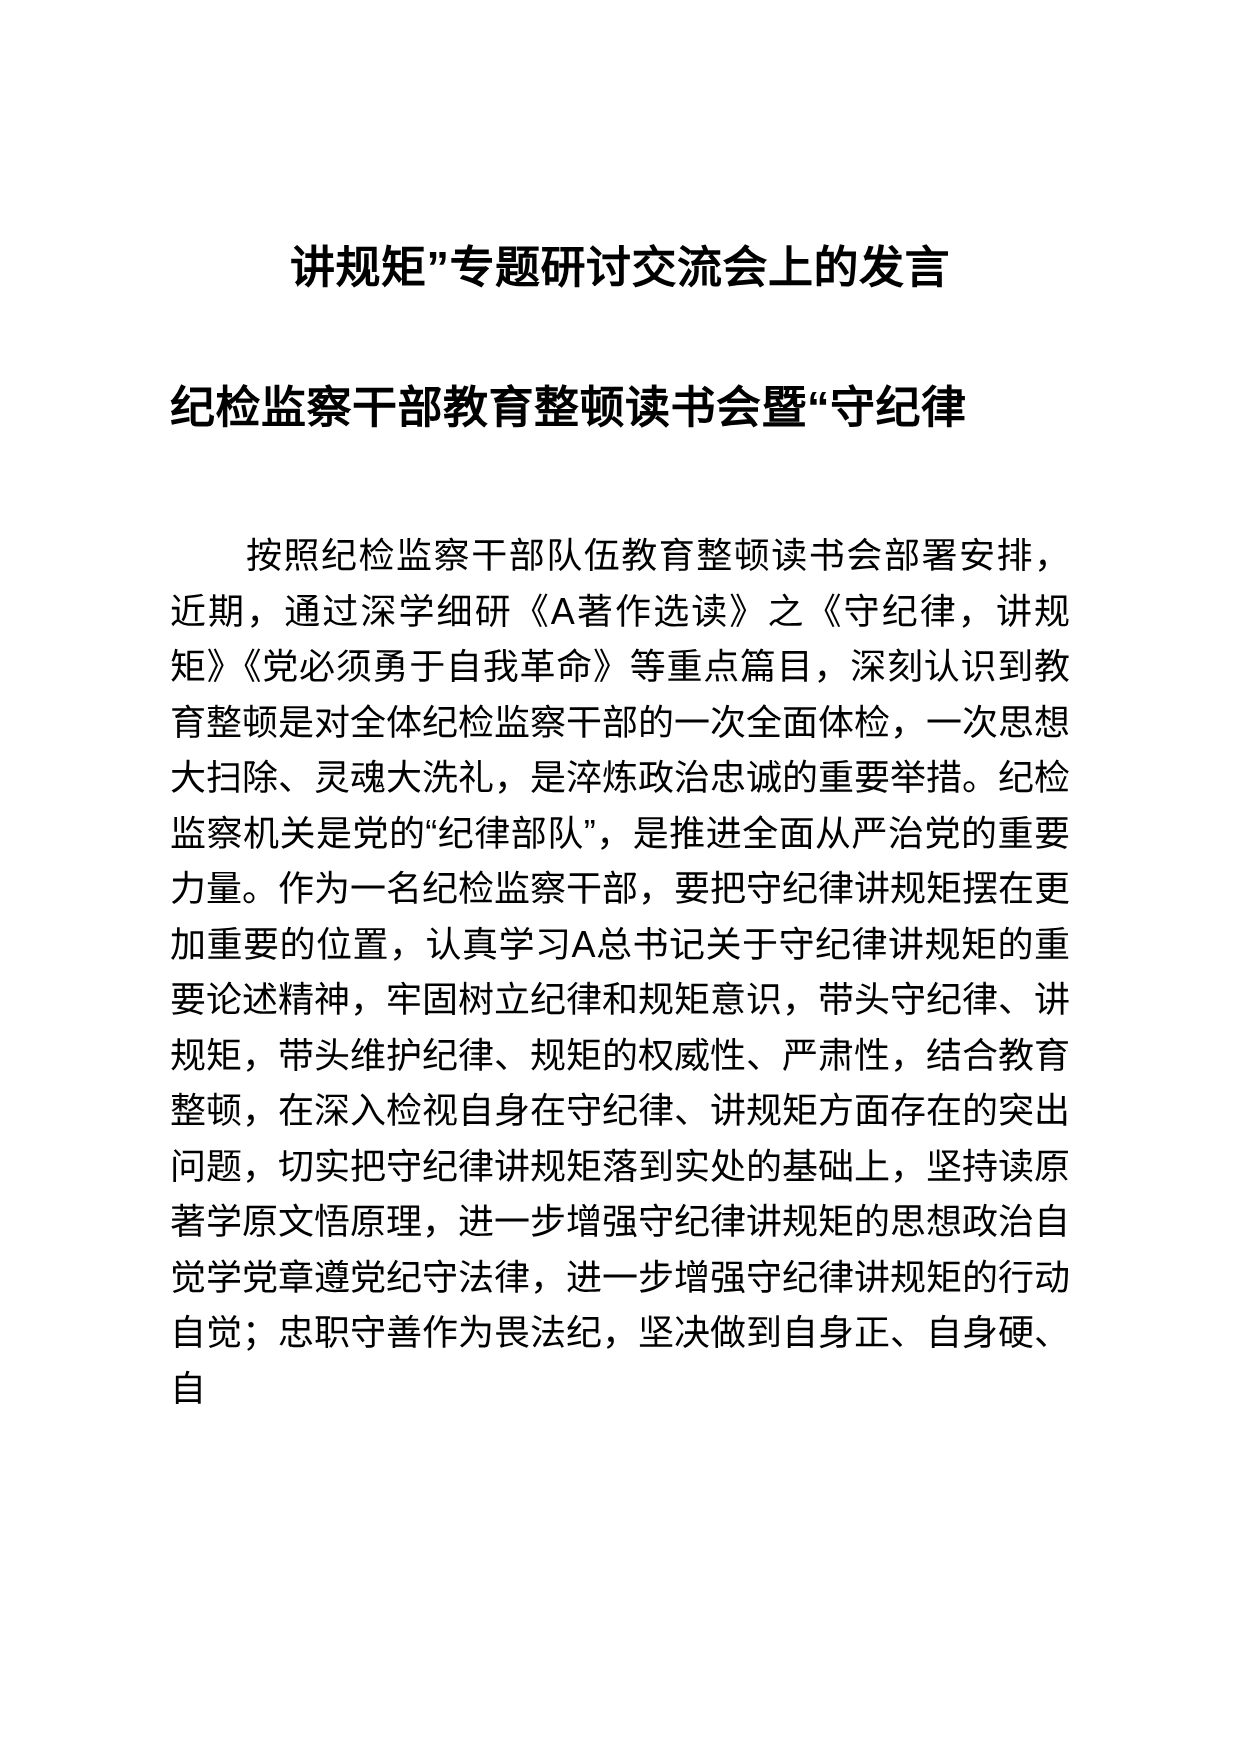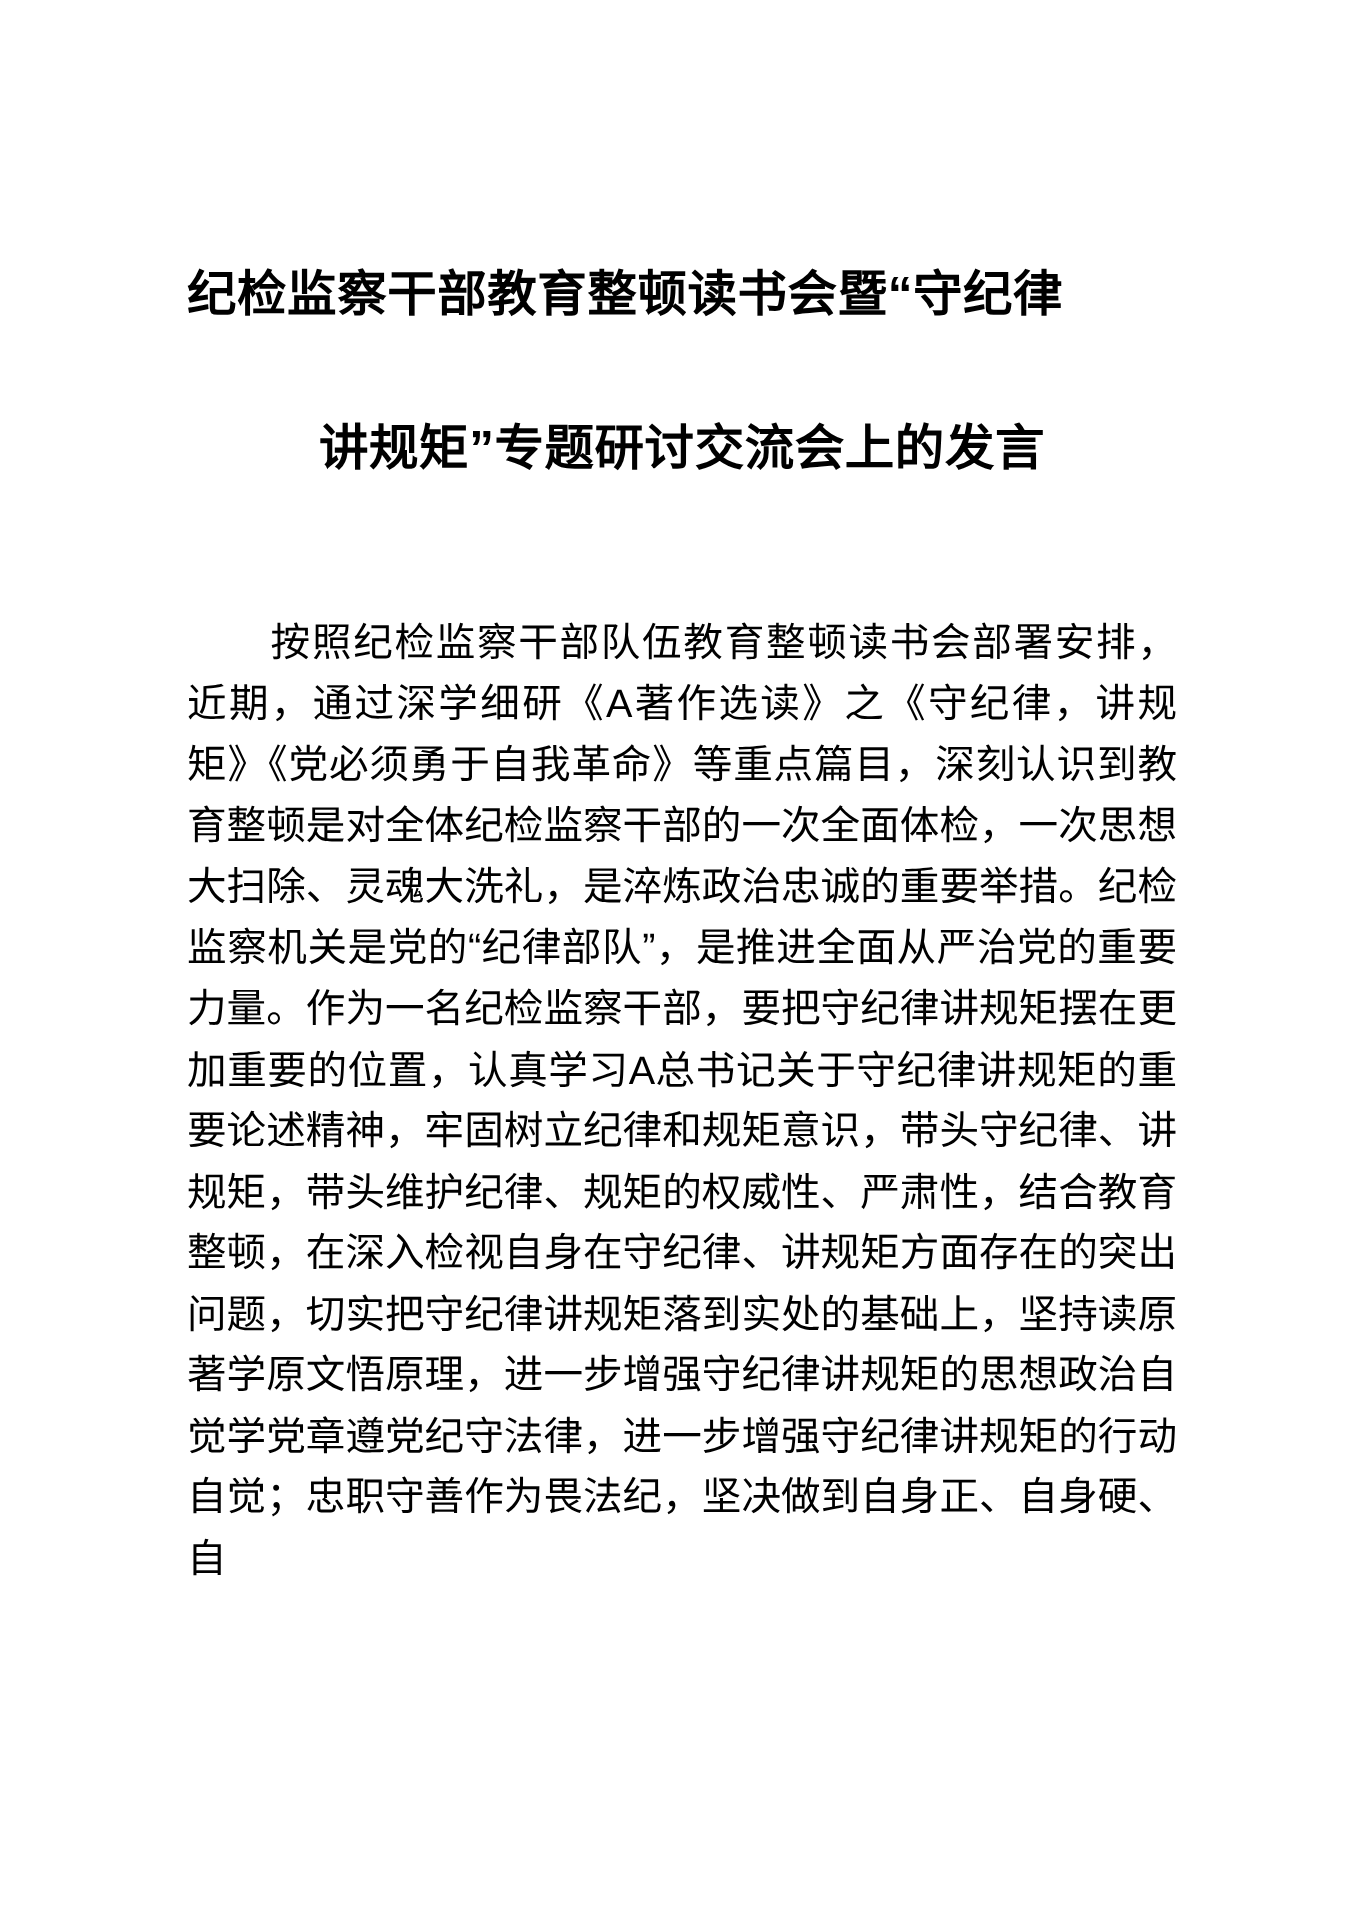--- a/index.html
+++ b/index.html
@@ -50,21 +50,21 @@
 
   .title-line-2 {
     text-align: center;
     text-align-last: center;
   }
 
   
   .doc-body {
     position: absolute;
     left: 170px;
-    top: 556px;
+    top: 528px;
     width: 900px;
   }
 
   .para {
     margin: 0;
     font-family: "Liberation Sans", "DejaVu Sans", sans-serif;
     font-weight: 400;
     font-size: 36px;
     line-height: 55.5px;
     color: #000000;
@@ -75,21 +75,21 @@
     text-indent: 76px;
     letter-spacing: 0px;
   }
 </style>
 </head>
 <body>
 
 <div class="page">
 
   <h1 class="doc-title">
+    <span class="title-line title-line-2">讲规矩”专题研讨交流会上的发言</span>
     <span class="title-line title-line-1">纪检监察干部教育整顿读书会暨“守纪律</span>
-    <span class="title-line title-line-2">讲规矩”专题研讨交流会上的发言</span>
   </h1>
 
   <div class="doc-body">
     <p class="para">按照纪检监察干部队伍教育整顿读书会部署安排，近期，通过深学细研《A著作选读》之《守纪律，讲规矩》《党必须勇于自我革命》等重点篇目，深刻认识到教育整顿是对全体纪检监察干部的一次全面体检，一次思想大扫除、灵魂大洗礼，是淬炼政治忠诚的重要举措。纪检监察机关是党的“纪律部队”，是推进全面从严治党的重要力量。作为一名纪检监察干部，要把守纪律讲规矩摆在更加重要的位置，认真学习A总书记关于守纪律讲规矩的重要论述精神，牢固树立纪律和规矩意识，带头守纪律、讲规矩，带头维护纪律、规矩的权威性、严肃性，结合教育整顿，在深入检视自身在守纪律、讲规矩方面存在的突出问题，切实把守纪律讲规矩落到实处的基础上，坚持读原著学原文悟原理，进一步增强守纪律讲规矩的思想政治自觉学党章遵党纪守法律，进一步增强守纪律讲规矩的行动自觉；忠职守善作为畏法纪，坚决做到自身正、自身硬、自</p>
   </div>
 
 </div>
 
 </body></html>

